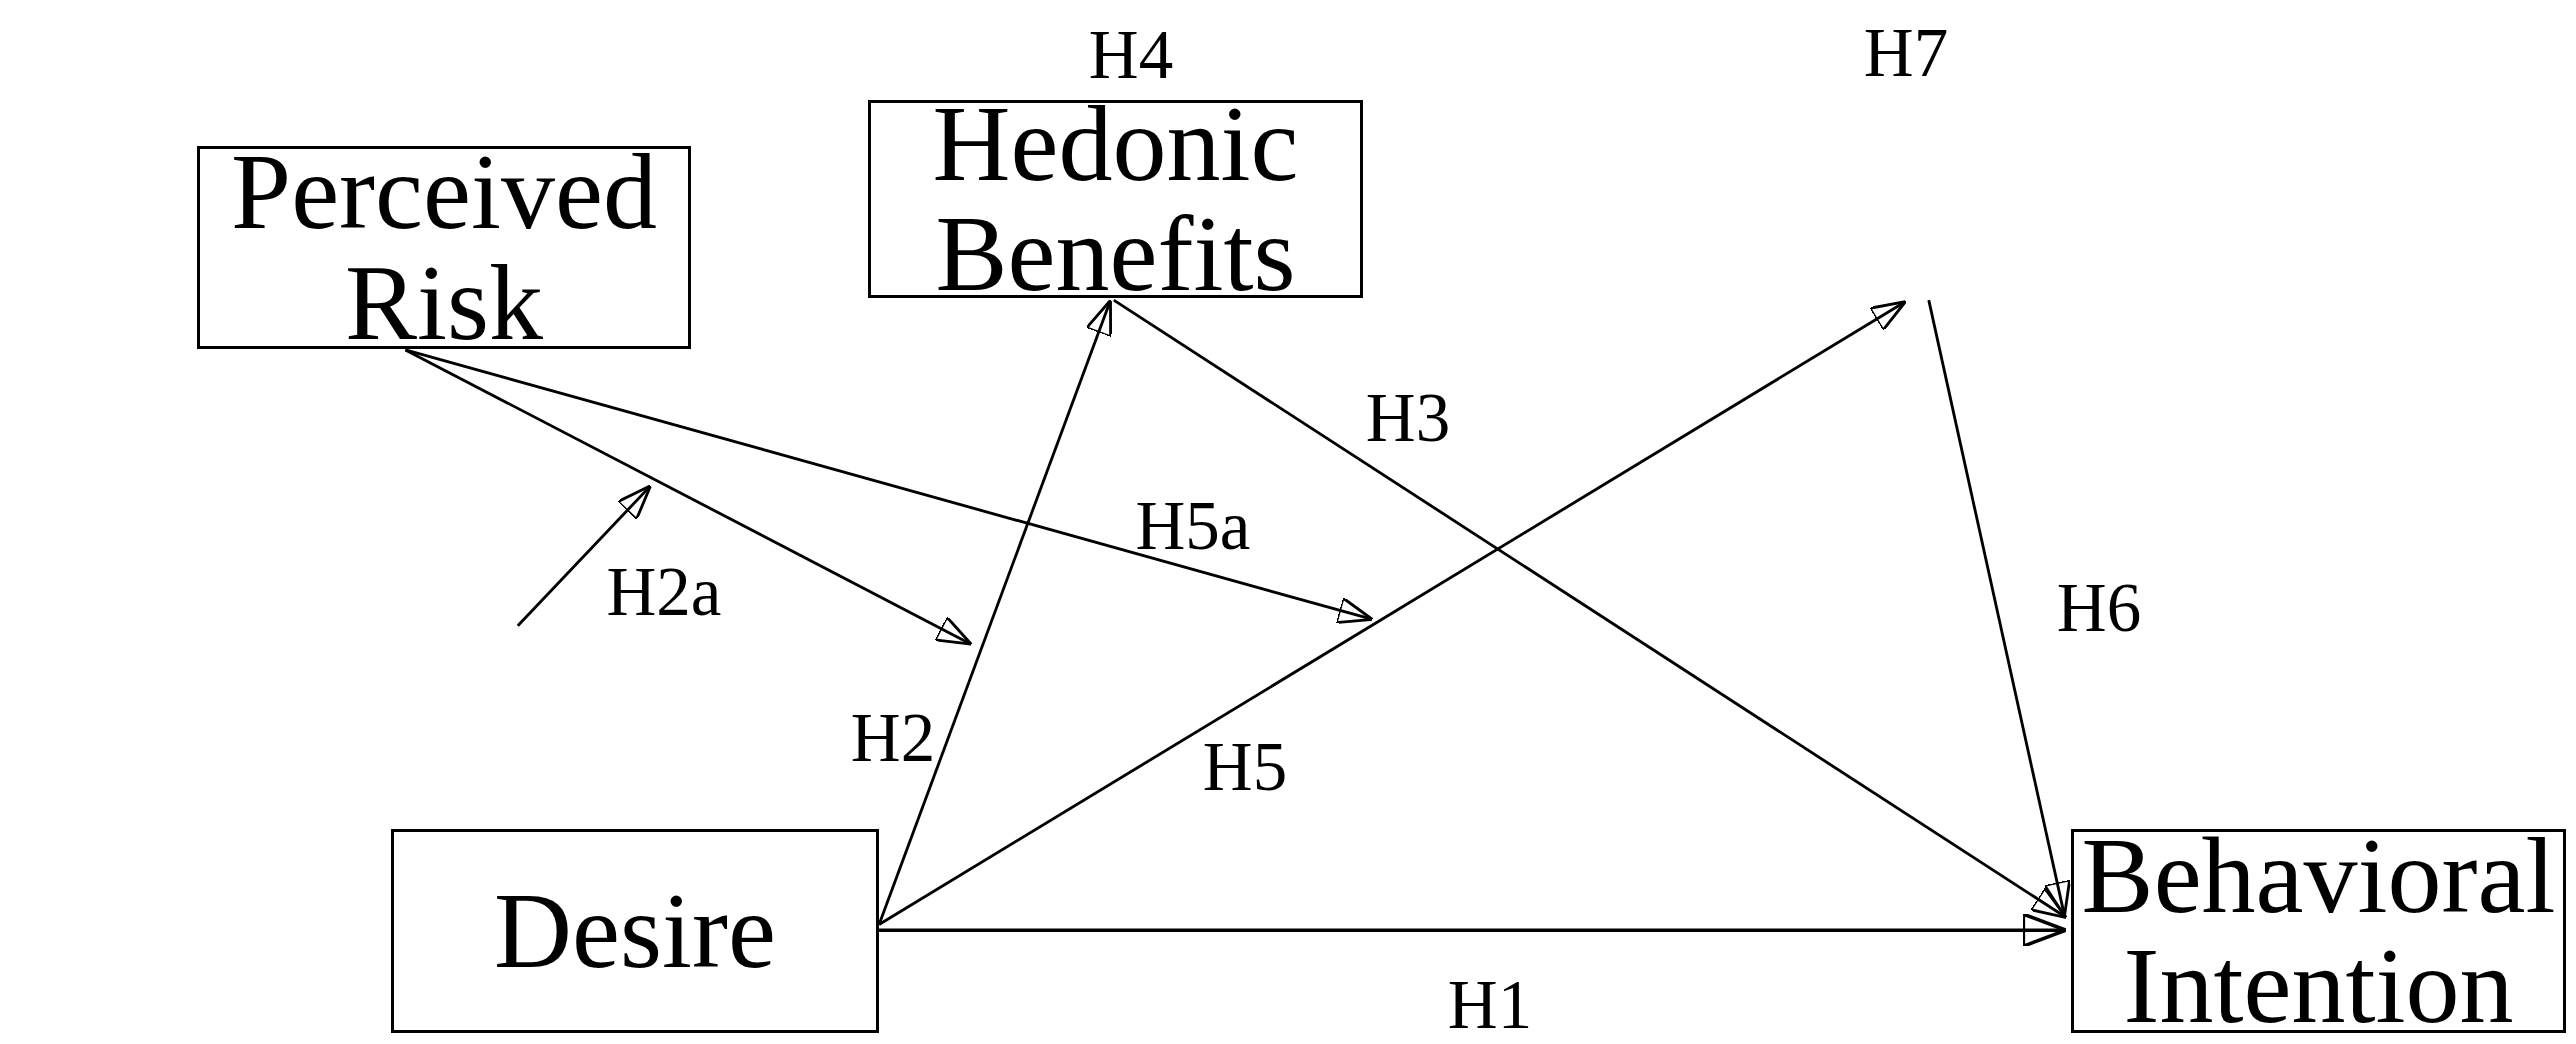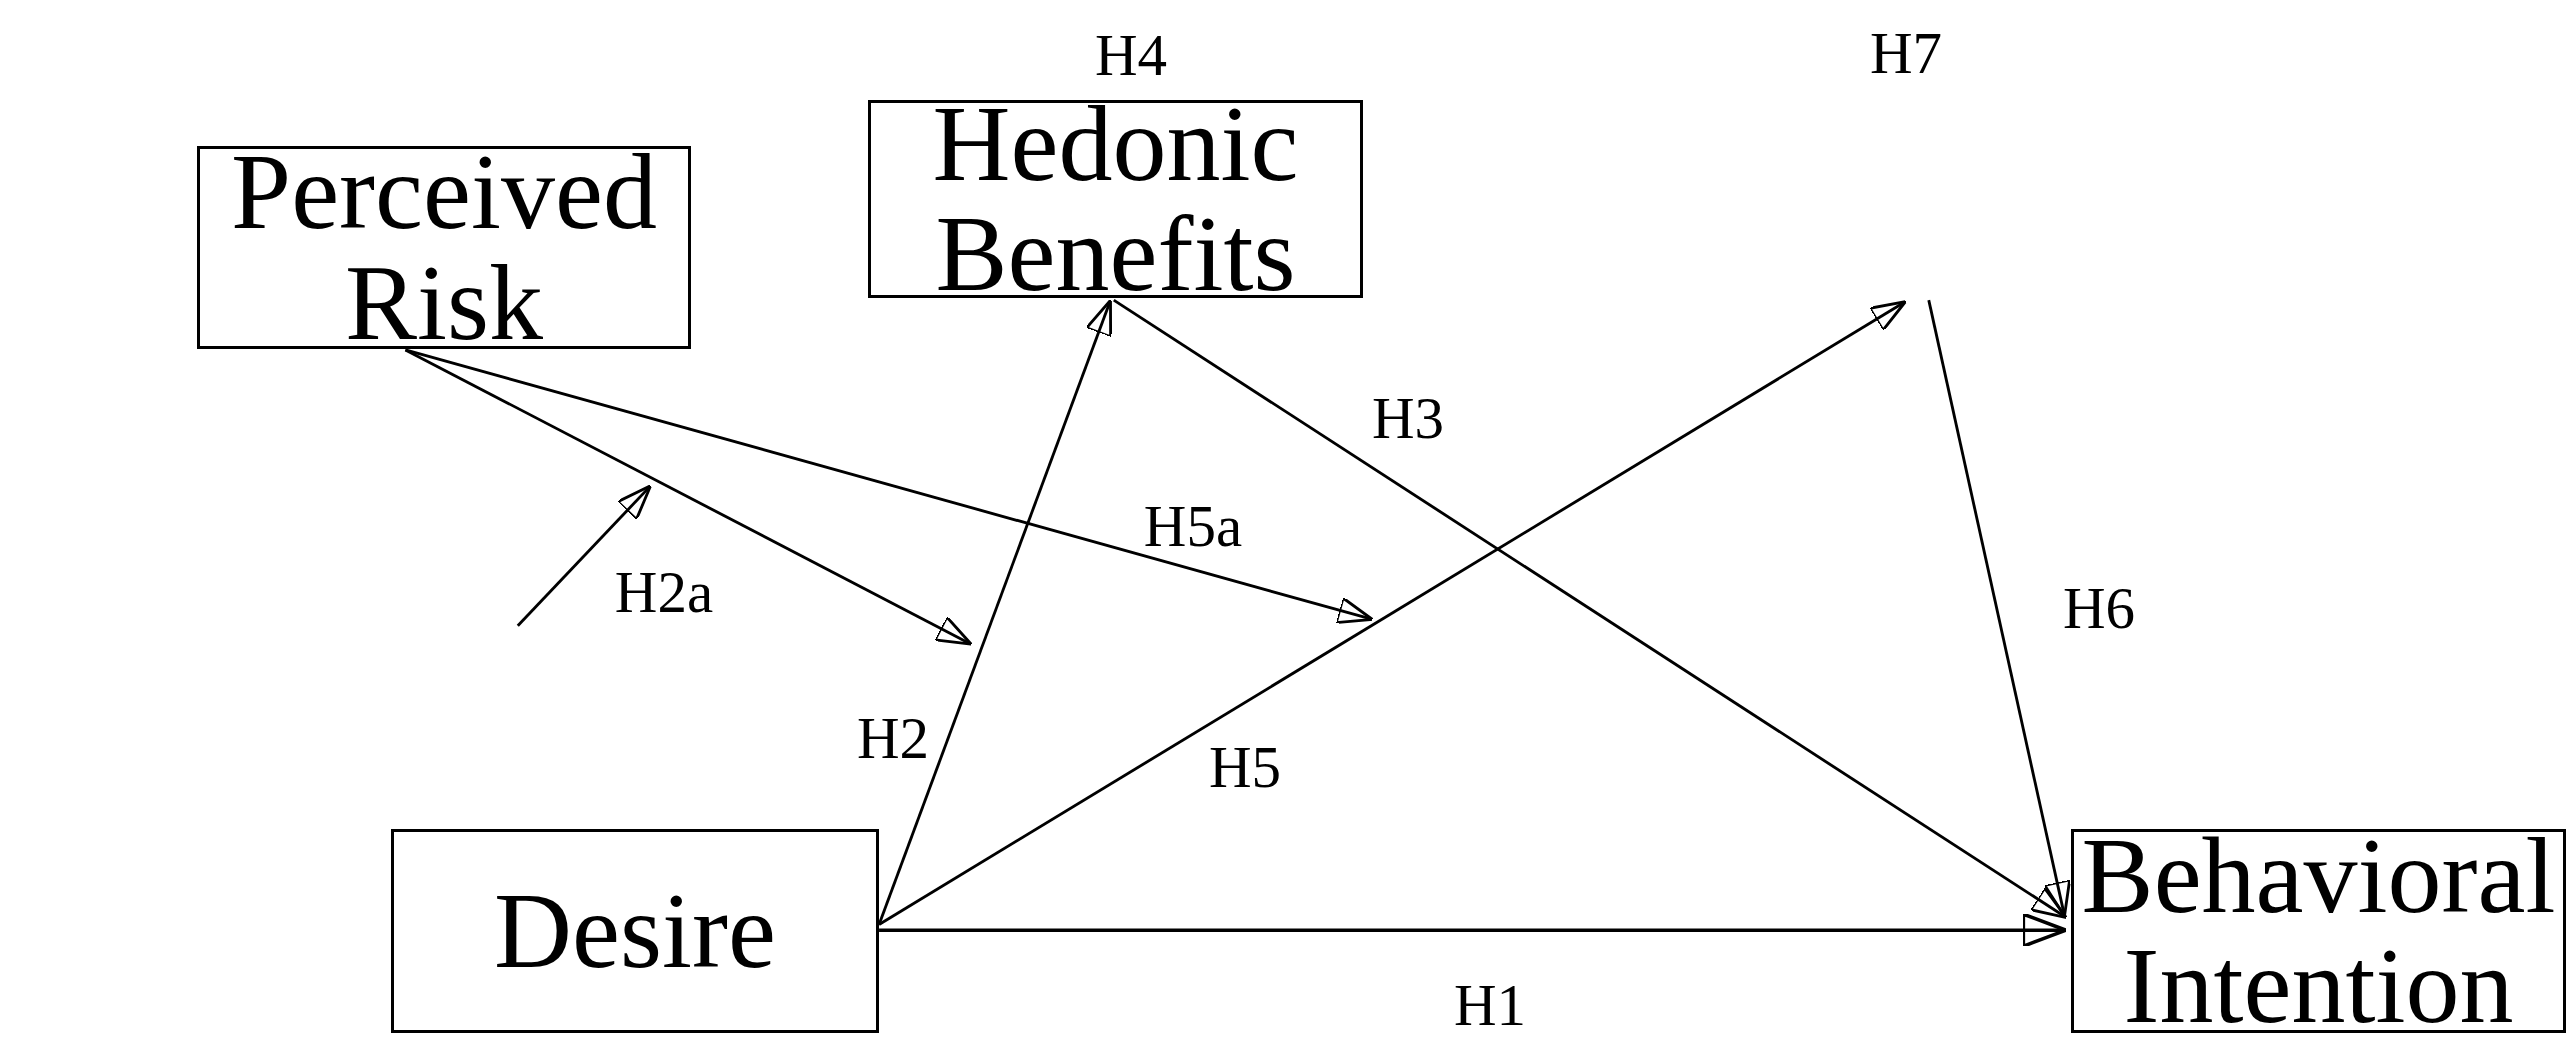--- a/index.html
+++ b/index.html
@@ -37,21 +37,21 @@
     align-items: center;
     justify-content: center;
     text-align: center;
     font-size: 108px;
     line-height: 1.02;
     padding: 0 28.4px;
   }
   .hlabel {
     position: absolute;
     transform: translate(-50%, -50%);
-    font-size: 59px;
+    font-size: 69px;
     line-height: 1;
     white-space: nowrap;
   }
 </style>
 </head>
 <body>
 
 <div id="canvas">
 
   <svg id="edges" viewBox="0 0 3622 1468" xmlns="http://www.w3.org/2000/svg">

